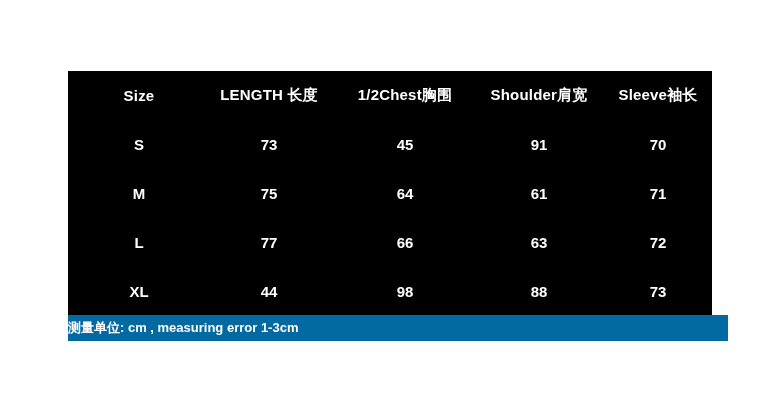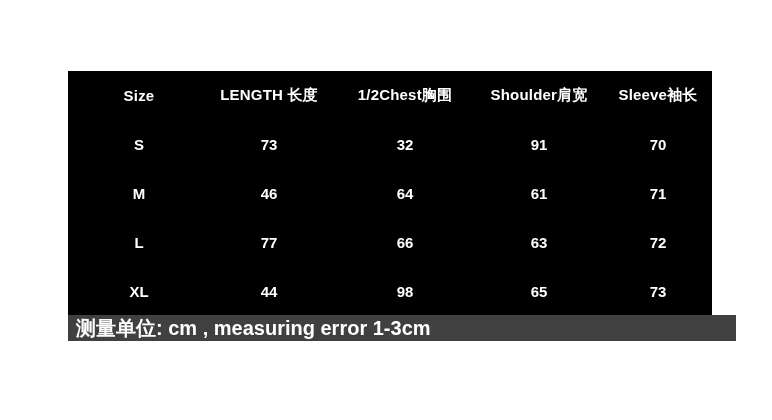--- a/index.html
+++ b/index.html
@@ -55,27 +55,27 @@
   col.c-chest{ width: 138px; }
   col.c-shoul{ width: 130px; }
   col.c-sleeve{ width: 108px; }
 
   .note {
     position: absolute;
     left: 68px;
     top: 315px;
     width: 660px;
     color: #ffffff;
-    background: #404040;
-    font-size: 20px;
+    background: #0369a1;
+    font-size: 13px;
     font-weight: bold;
     line-height: 26px;
     height: 26px;
     white-space: nowrap;
-    padding-left: 8px;
+    padding-left: 0;
   }
   .note-pad {
     position: absolute;
     left: 68px;
     top: 71px;
     width: 636px;
     height: 270px;
     background: #000000;
     z-index: 0;
   }
@@ -104,43 +104,43 @@
             <th>LENGTH 长度</th>
             <th>1/2Chest胸围</th>
             <th>Shoulder肩宽</th>
             <th>Sleeve袖长</th>
           </tr>
         </thead>
         <tbody>
           <tr>
             <td>S</td>
             <td>73</td>
-            <td>32</td>
+            <td>45</td>
             <td>91</td>
             <td>70</td>
           </tr>
           <tr>
             <td>M</td>
-            <td>46</td>
+            <td>75</td>
             <td>64</td>
             <td>61</td>
             <td>71</td>
           </tr>
           <tr>
             <td>L</td>
             <td>77</td>
             <td>66</td>
             <td>63</td>
             <td>72</td>
           </tr>
           <tr>
             <td>XL</td>
             <td>44</td>
             <td>98</td>
-            <td>65</td>
+            <td>88</td>
             <td>73</td>
           </tr>
         </tbody>
       </table>
     </div>
 
     <div class="note">测量单位: cm , measuring error 1-3cm</div>
   </div>
 
 </div>

